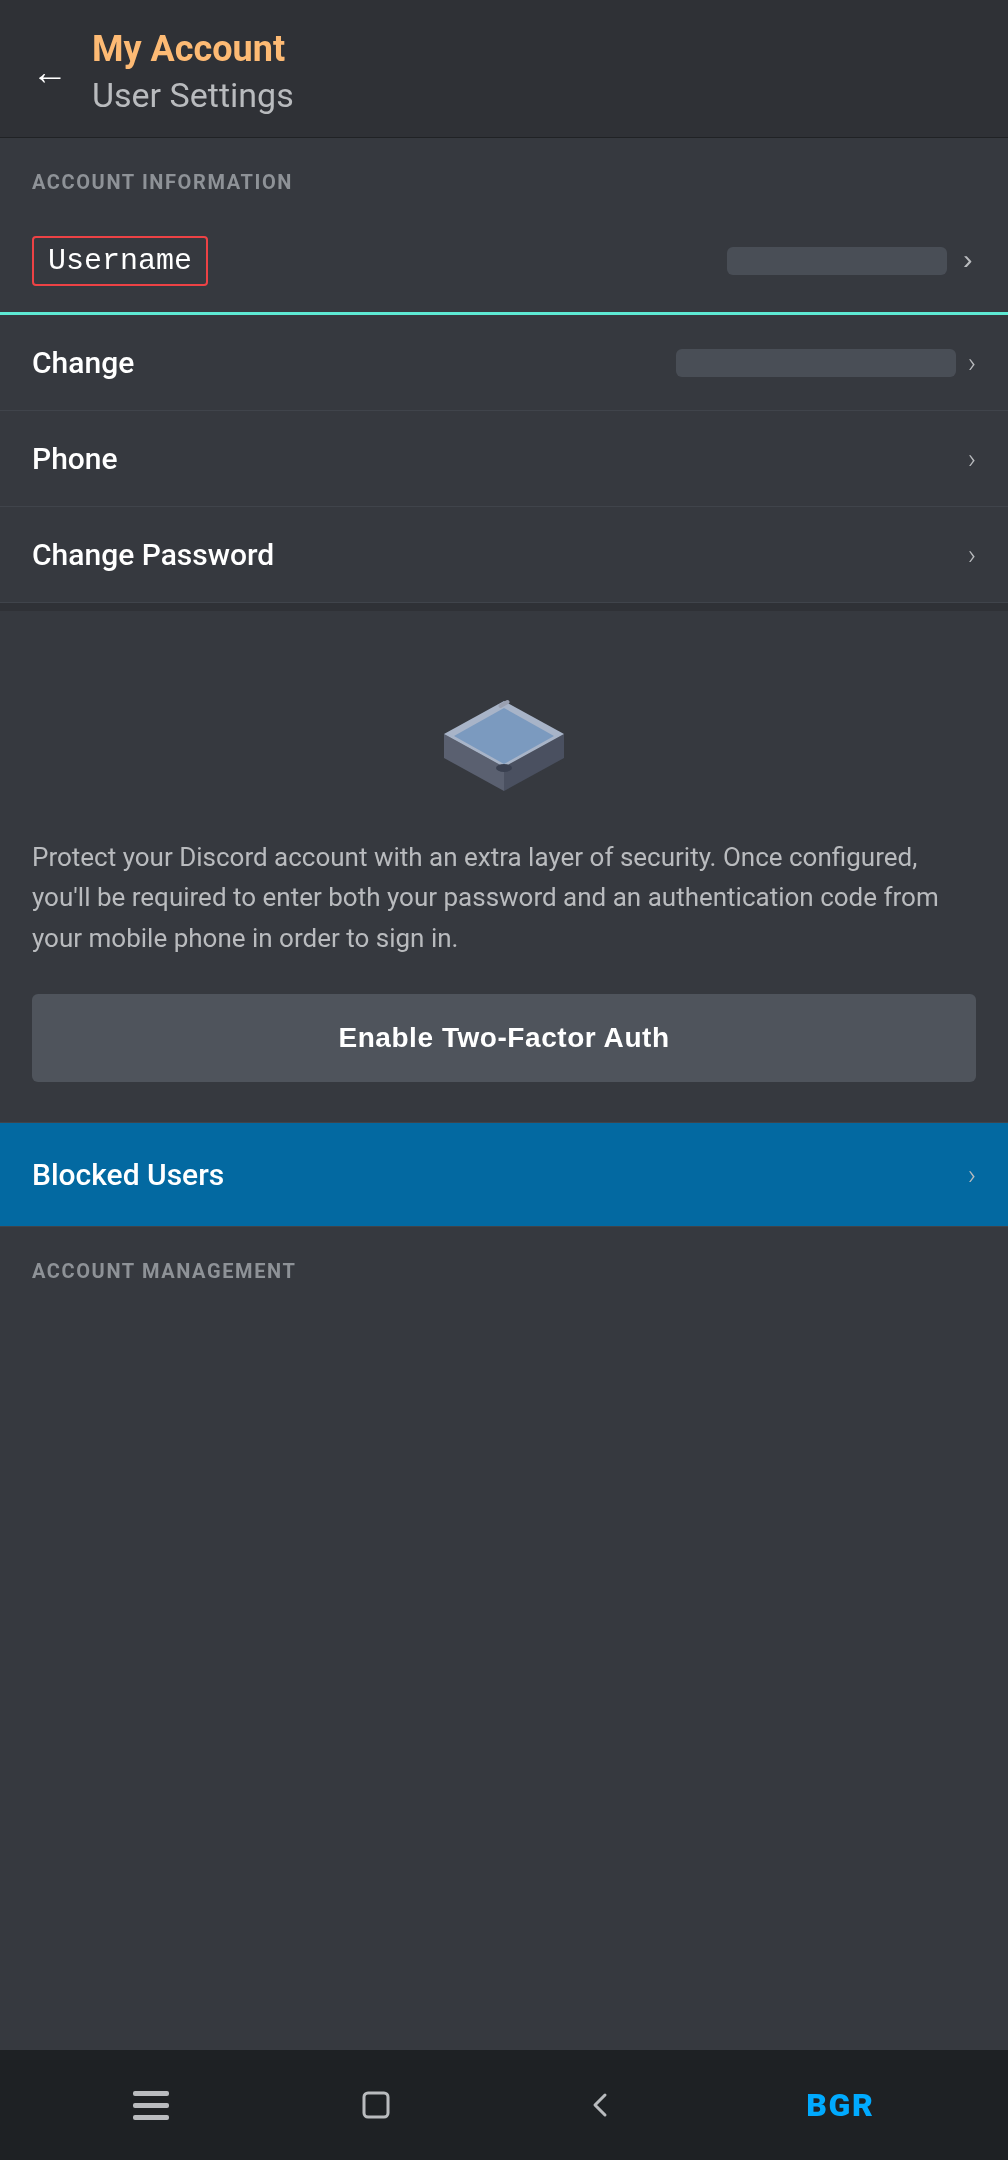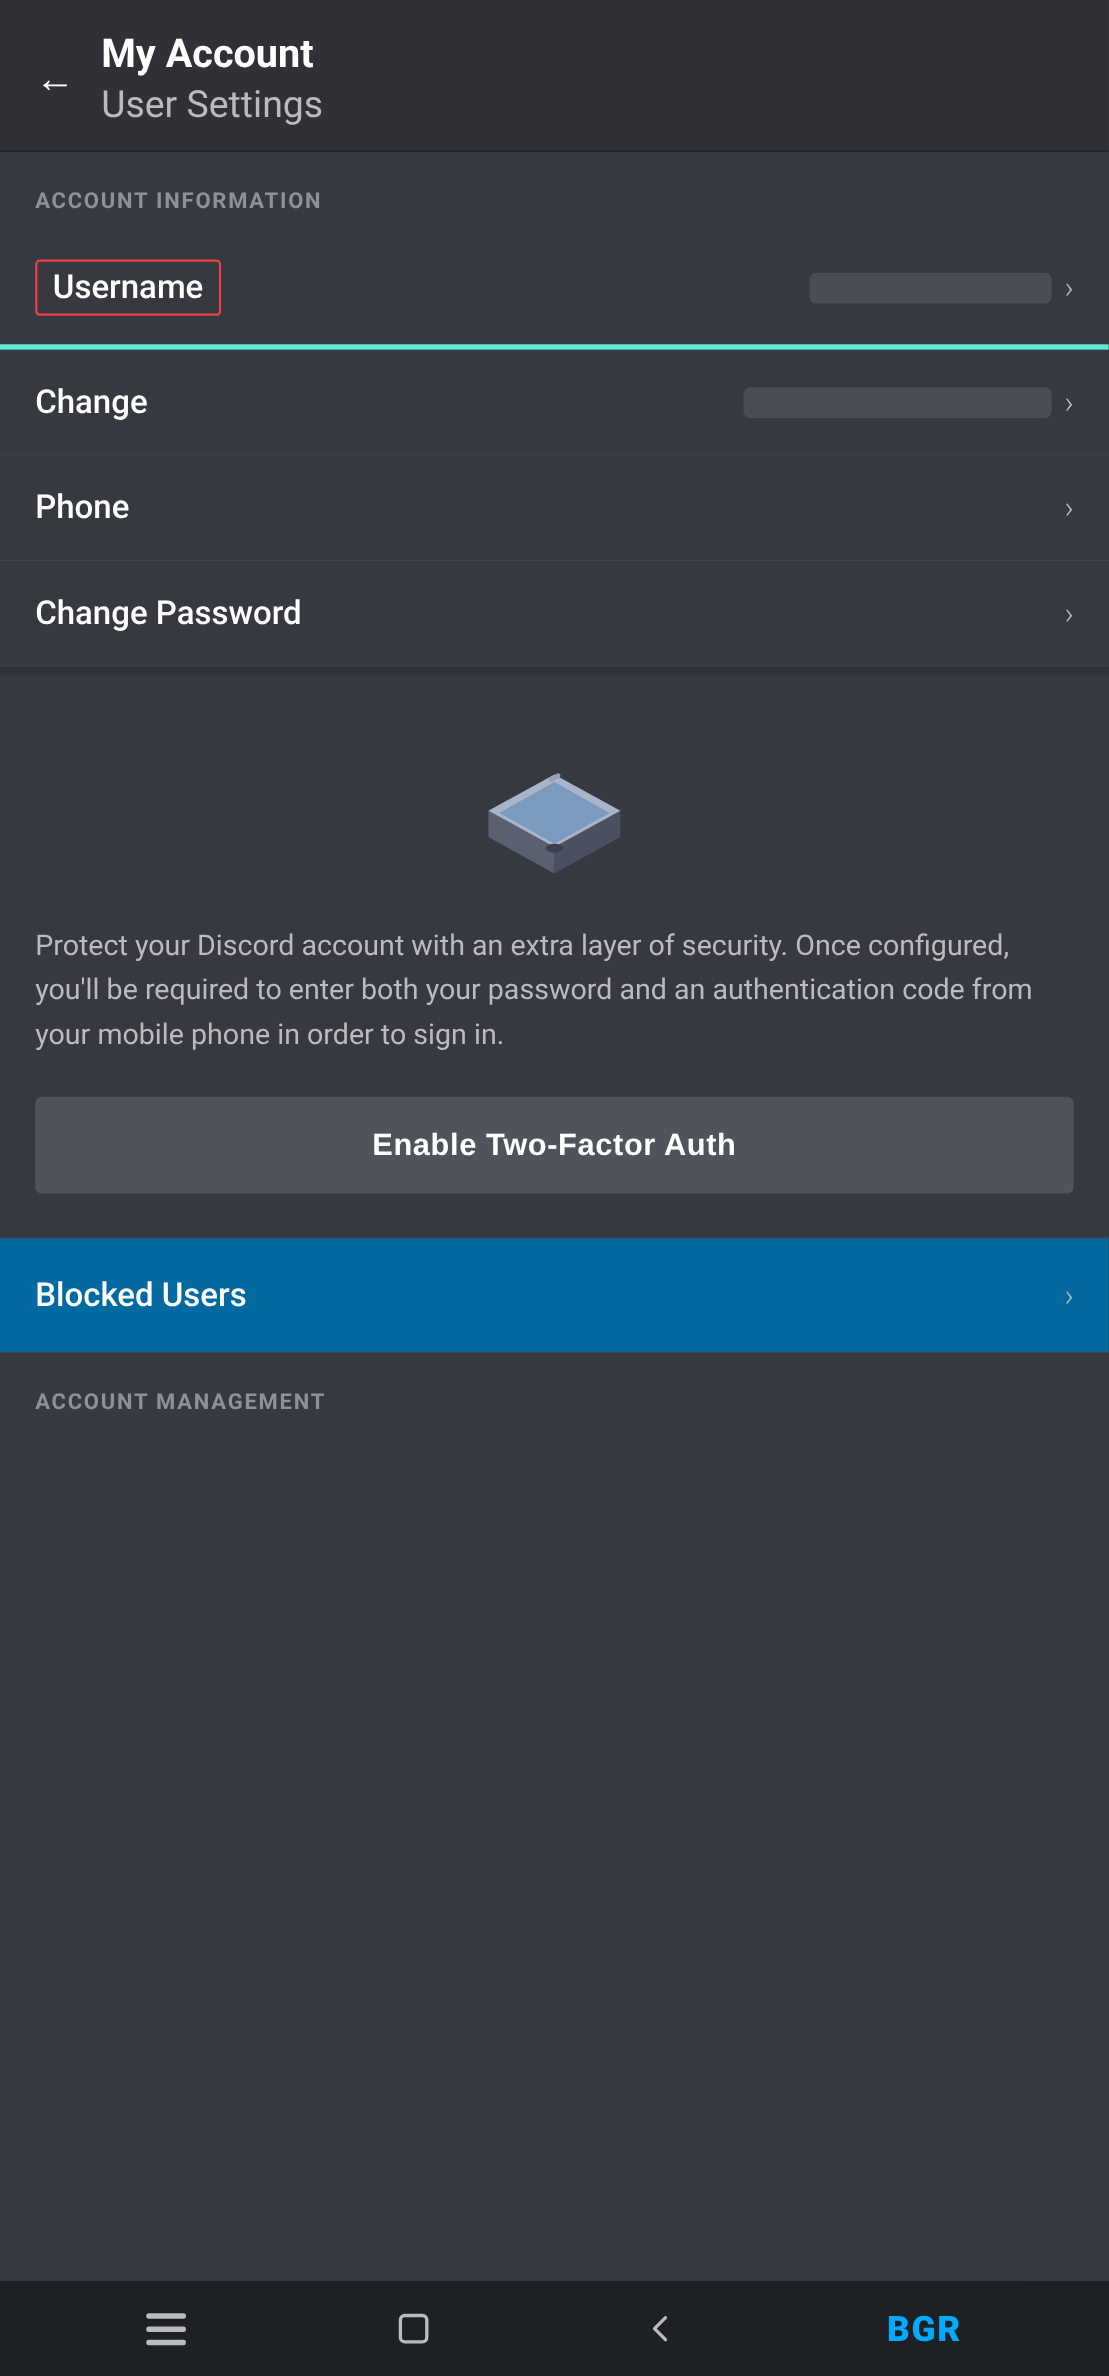--- a/index.html
+++ b/index.html
@@ -33,21 +33,21 @@
     }
 
     .header-text {
       display: flex;
       flex-direction: column;
     }
 
     .header-title {
       font-size: 36px;
       font-weight: 700;
-      color: #ffffff;
+      color: #fdba74;
       line-height: 1.2;
     }
 
     .header-subtitle {
       font-size: 34px;
       color: #b9bbbe;
       font-weight: 400;
       margin-top: 4px;
     }
 
@@ -110,23 +110,24 @@
       font-size: 28px;
       font-weight: 300;
     }
 
     
     .username-row {
       display: flex;
       align-items: center;
       justify-content: space-between;
       padding: 26px 32px;
-      border-bottom: 5px solid #5eead4;
-      cursor: pointer;
-      background-color: #36393f;
+      border-bottom: 3px solid #5eead4;
+      cursor: pointer;
+      background-color: #36393f;
+      font-family: Liberation Mono, monospace;
     }
 
     .username-label-wrapper {
       border: 2px solid #ed4245;
       padding: 6px 14px;
       border-radius: 4px;
     }
 
     .username-label {
       font-size: 30px;
@@ -229,21 +230,21 @@
       font-weight: 500;
       color: #ed4245;
     }
 
     
     .bottom-nav {
       position: fixed;
       bottom: 0;
       left: 0;
       width: 1008px;
-      height: 86px;
+      height: 110px;
       background-color: #1e2124;
       display: flex;
       align-items: center;
       justify-content: space-around;
       padding: 0 40px;
     }
 
     .nav-btn {
       display: flex;
       align-items: center;

